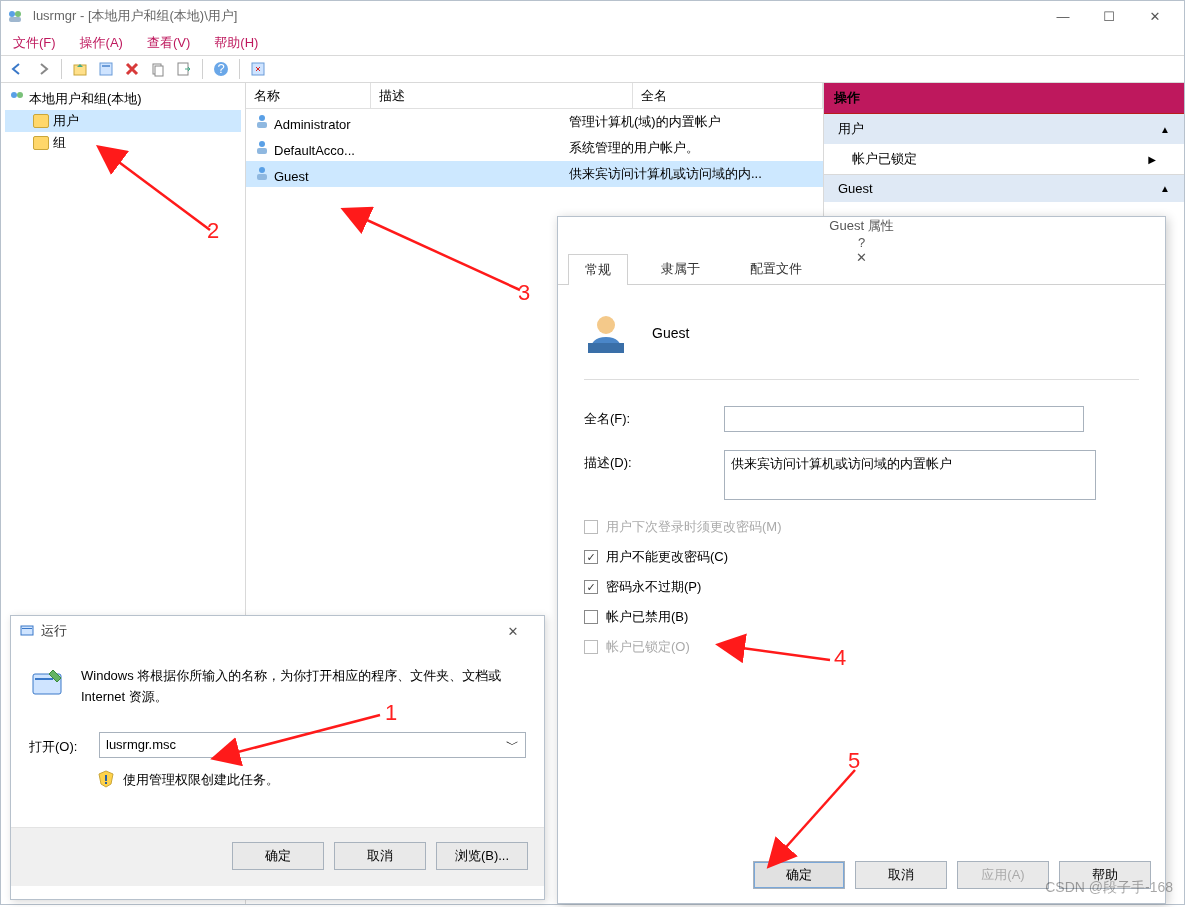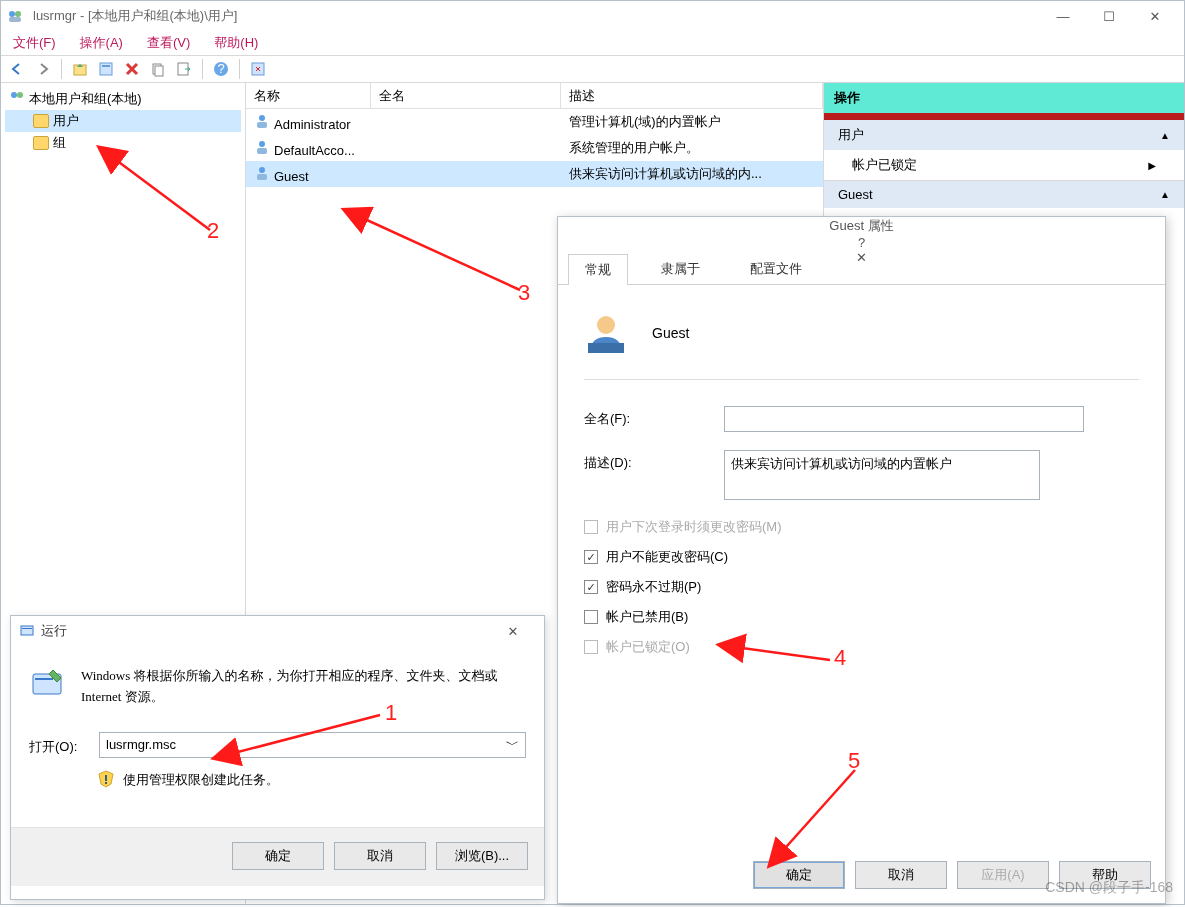--- a/index.html
+++ b/index.html
@@ -29,21 +29,21 @@
 .folder-i { width: 16px; height: 14px; background: #ffd76a; border: 1px solid #caa63a; border-radius: 2px; display: inline-block; }
 
 .list-header { display: flex; border-bottom: 1px solid #e0e0e0; height: 26px; align-items: center; color: #000; }
 .list-header .col { padding: 0 8px; border-right: 1px solid #e0e0e0; height: 100%; display: flex; align-items: center; }
 .col-name { width: 125px; } .col-full { width: 190px; } .col-desc { flex: 1; }
 .list-row { display: flex; height: 26px; align-items: center; }
 .list-row.sel { background: #cde8ff; }
 .list-row .col { padding: 0 8px; overflow: hidden; text-overflow: ellipsis; white-space: nowrap; }
 .user-i { width: 16px; height: 16px; margin-right: 4px; display: inline-flex; align-items: center; justify-content: center; }
 
-.act-hdr { background: #5eead4; padding: 6px 10px; font-weight: bold; border-bottom: 7px solid #b91c1c; }
+.act-hdr { background: #be185d; padding: 6px 10px; font-weight: bold; border-bottom: 1px solid #b91c1c; }
 .act-sec { background: #dfe9f5; padding: 6px 14px; display:flex; justify-content:space-between; align-items:center; }
 .act-item { padding: 6px 28px; display:flex; justify-content:space-between; align-items:center; }
 .tri { font-size: 10px; }
 
 
 .rundlg { position: absolute; left: 10px; top: 615px; width: 535px; height: 285px; background: #fff; border: 1px solid #b7c1cc; box-shadow: 2px 2px 8px rgba(0,0,0,.15); }
 .rundlg .titlebar { height: 30px; display: flex; align-items: center; padding: 0 8px; color: #333; }
 .rundlg .titlebar .t { flex: 1; padding-left: 6px; }
 .rundlg .body { padding: 20px 18px 12px 18px; }
 .rundlg .msg-row { display: flex; gap: 16px; margin-bottom: 24px; }
@@ -62,21 +62,21 @@
 .tabs { display: flex; border-bottom: 1px solid #d0d0d0; padding: 4px 10px 0 10px; gap: 16px; }
 .tab { padding: 6px 16px; border: 1px solid transparent; border-bottom: none; color: #333; }
 .tab.act { border-color: #d0d0d0; background: #fff; position: relative; top: 1px; }
 .prop-body { padding: 18px 26px; }
 .prop-id-row { display: flex; align-items: center; gap: 24px; padding: 8px 0 24px; border-bottom: 1px solid #ddd; margin-bottom: 26px; }
 .big-user-ico { width: 44px; height: 44px; }
 .field-row { display: flex; align-items: flex-start; gap: 10px; margin-bottom: 18px; }
 .field-label { width: 130px; padding-top: 4px; }
 .txt { border: 1px solid #a8b2bd; padding: 4px 6px; background: #fff; }
 .txt.single { width: 360px; height: 26px; }
-.txt.multi { width: 316px; height: 50px; }
+.txt.multi { width: 372px; height: 50px; }
 .chk-row { display: flex; align-items: center; gap: 8px; margin: 12px 0; }
 .chk-row.disabled { color: #aaa; }
 .chk { width: 14px; height: 14px; border: 1px solid #888; display: inline-flex; align-items: center; justify-content: center; font-size: 11px; color:#333; }
 .chk.dis { border-color: #bbb; }
 .prop-btns { position: absolute; bottom: 14px; right: 14px; display: flex; gap: 10px; }
 .prop-btns .btn.primary { background: #e1e1e1; box-shadow: 0 0 0 1px #7aa7d8 inset; }
 .prop-btns .btn.dis { color: #aaa; }
 
 
 .anno-num { position: absolute; color: #ff2020; font-size: 22px; font-weight: 400; }
@@ -182,22 +182,22 @@
       </div>
       <div class="tree-node child">
         <span class="folder-i"></span>
         <span>组</span>
       </div>
     </div>
 
     <div class="list-pane">
       <div class="list-header">
         <div class="col col-name">名称</div>
+        <div class="col col-desc">描述</div>
         <div class="col col-full">全名</div>
-        <div class="col col-desc">描述</div>
       </div>
       <div class="list-row">
         <div class="col col-name"><span class="user-i">
               <svg width="16" height="16">
                 <circle cx="8" cy="5" r="3" fill="#5aa0e6"></circle>
                 <rect x="3" y="9" width="10" height="6" rx="2" fill="#8fb8e0"></rect>
               </svg>
             </span><span>Administrator</span></div>
         <div class="col col-full"></div>
         <div class="col col-desc">管理计算机(域)的内置帐户</div>
@@ -253,21 +253,21 @@
   </div>
   <div class="body">
     <div class="msg-row">
       <span class="run-ico">
         <svg viewBox="0 0 36 36">
             <rect x="4" y="8" width="28" height="20" rx="2" fill="#cfe4ff" stroke="#3a78c8"></rect>
             <rect x="6" y="12" width="18" height="2" fill="#3a78c8"></rect>
             <path d="M24 4 L32 12 L28 16 L20 8 Z" fill="#64b464" stroke="#3a8a3a"></path>
           </svg>
       </span>
-      <span style="line-height:1.6;font-family:Liberation Serif, serif;">Windows 将根据你所输入的名称，为你打开相应的程序、文件夹、文档或 Internet 资源。</span>
+      <span style="line-height:1.6;">Windows 将根据你所输入的名称，为你打开相应的程序、文件夹、文档或 Internet 资源。</span>
     </div>
     <div class="open-row">
       <span class="field-label" style="width:60px;">打开(O):</span>
       <div class="combo">
         <span>lusrmgr.msc</span>
         <span>﹀</span>
       </div>
     </div>
     <div class="shield-row">
       <span><svg width="18" height="18">

